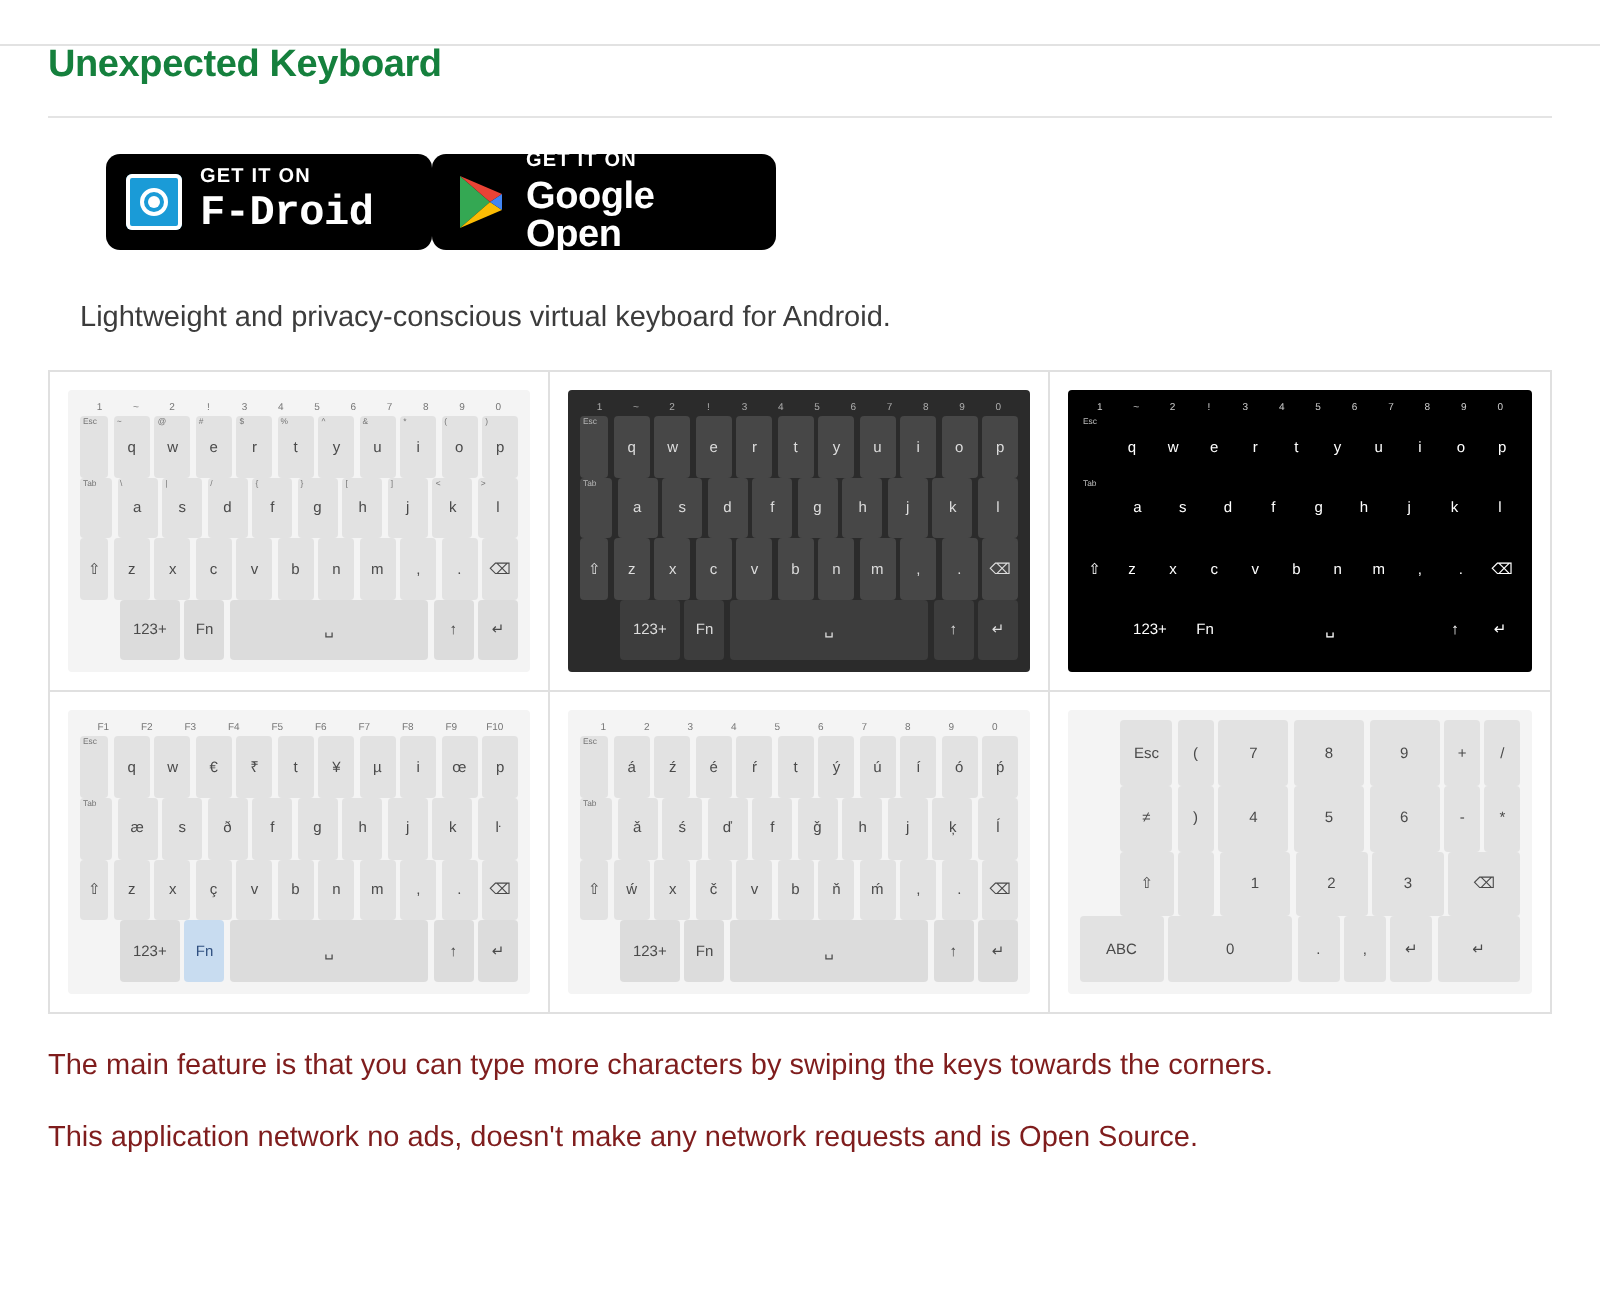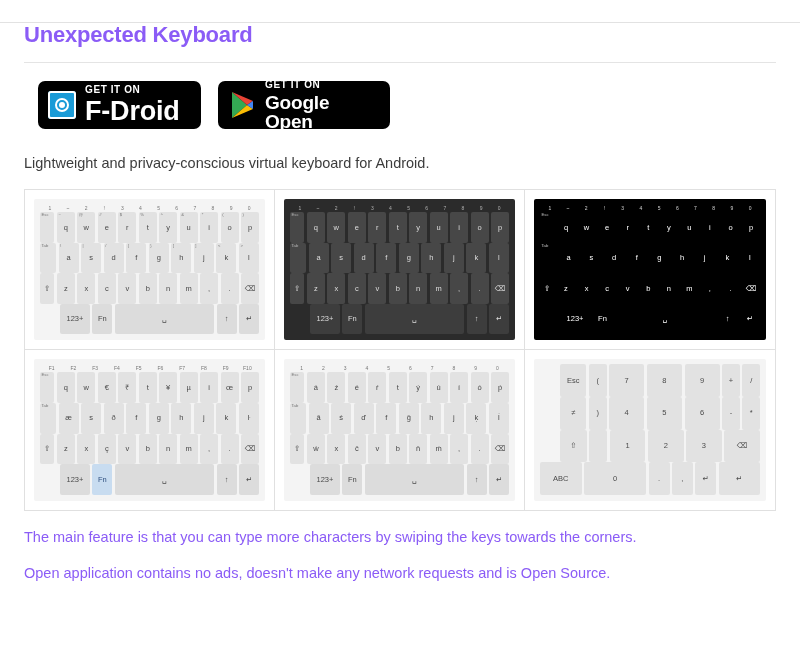--- a/index.html
+++ b/index.html
@@ -21,35 +21,34 @@
     padding: 0 24px;
     position: relative;
   }
   .top-rule {
     position: absolute;
     left: 0; right: 0; top: 0;
     height: 1px;
     background: #e2e2e2;
   }
   h1.title {
-    font-size: 22px;
+    font-size: 19px;
     font-weight: bold;
-    color: #8b5cf6;
+    color: #15803d;
     margin: 22px 0 14px 0;
     letter-spacing: -0.2px;
   }
   .title-rule {
     height: 1px;
     background: #e4e4e4;
     margin: 0 0 18px 0;
   }
   .badges {
     display: flex;
-    gap: 17px;
-    margin: 14px 0 26px 1px;
+    margin: 14px 0 26px 16px;
     padding-left: 13px;
   }
   .badge {
     display: flex;
     align-items: center;
     border-radius: 7px;
     padding: 6px 12px 6px 9px;
     box-sizing: border-box;
     cursor: pointer;
   }
@@ -110,27 +109,27 @@
     margin-bottom: 3px;
     font-weight: bold;
   }
   .badge-main {
     color: #ffffff;
     font-size: 19px;
     font-weight: bold;
     letter-spacing: -0.2px;
   }
   .badge-main.serif {
-    font-family: Liberation Sans, sans-serif;
-    font-size: 27px;
+    font-family: Liberation Mono, monospace;
+    font-size: 21px;
   }
   .intro {
     font-size: 14.5px;
     color: #3c3c3c;
-    margin: 0 0 18px 0;
+    margin: 0 0 18px 16px;
   }
   .gallery {
     border: 1px solid #e0e0e0;
     width: 752px;
     box-sizing: border-box;
     display: grid;
     grid-template-columns: 1fr 1fr 1fr;
     background: #ffffff;
   }
   .cell {
@@ -217,21 +216,21 @@
   }
   .kb-light .numrow span { color: #555555; }
   .kb-dark .numrow span  { color: #cccccc; }
   .kb-black .numrow span { color: #ffffff; }
 
   .notes {
     margin-top: 18px;
   }
   .note {
     font-size: 14.5px;
-    color: #8b5cf6;
+    color: #7f1d1d;
     margin: 16px 0 20px 0;
   }
 </style>
 </head>
 <body>
 
 <div class="page">
   <div class="top-rule"></div>
 
   <h1 class="title">Unexpected Keyboard</h1>
@@ -639,15 +638,15 @@
           <div class="key">↵</div>
           <div class="key w2">↵</div>
         </div>
       </div>
     </div>
 
   </div>
 
   <div class="notes">
     <p class="note">The main feature is that you can type more characters by swiping the keys towards the corners.</p>
-    <p class="note">Open application contains no ads, doesn't make any network requests and is Open Source.</p>
+    <p class="note">This application network no ads, doesn't make any network requests and is Open Source.</p>
   </div>
 </div>
 
 </body></html>

